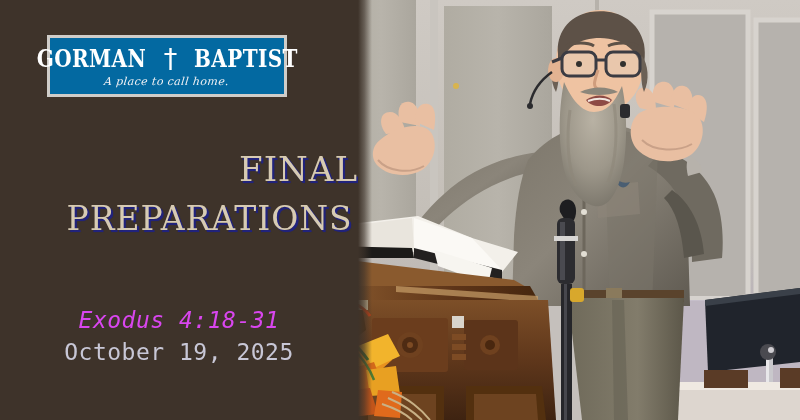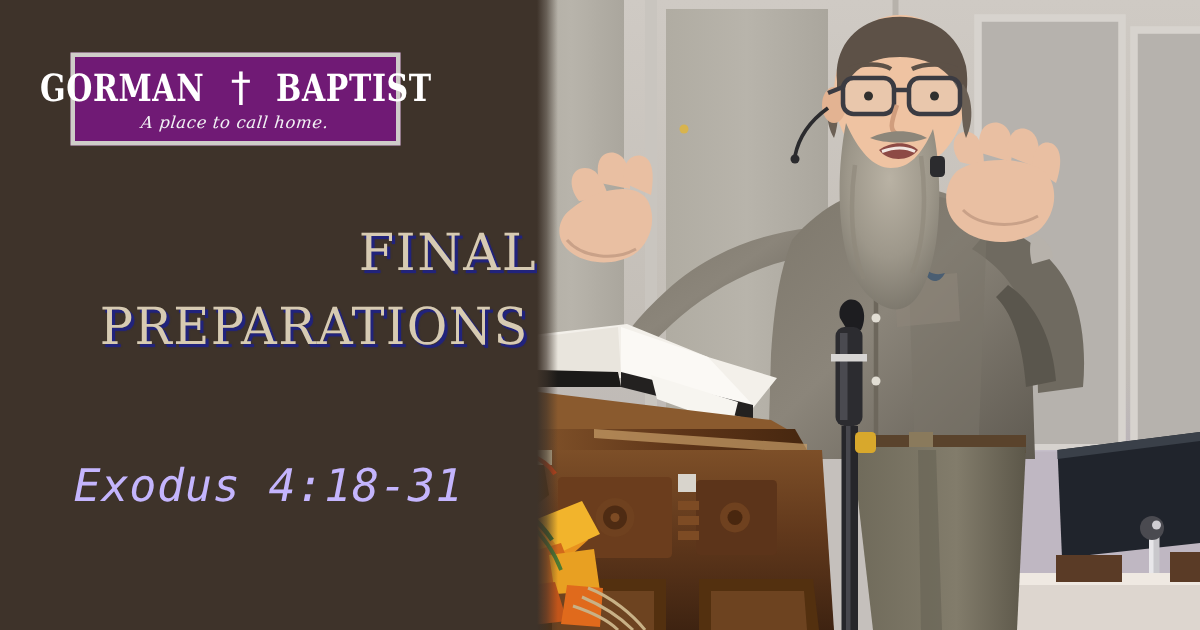--- a/index.html
+++ b/index.html
@@ -20,22 +20,22 @@
     z-index:5;
   }
   #left-panel:after{
     content:"";position:absolute;right:-14px;top:0;width:14px;height:100%;
     background:linear-gradient(to right,#3e332a 0%,rgba(62,51,42,0.65) 45%,rgba(62,51,42,0) 100%);
   }
 
   
   #logo{
     position:absolute;left:47px;top:35px;
-    width:220px;height:62px;
-    background:#701a75;
+    width:240px;height:62px;
+    background:#0369a1;
     border:3px solid #cfcdc9;
     box-sizing:border-box;
     display:flex;flex-direction:column;
     align-items:center;justify-content:center;
   }
   #logo-wordmark{
     display:flex;align-items:center;justify-content:center;
     gap:5px;
     margin-top:1px;
   }
@@ -86,22 +86,22 @@
   #title-line-1{font-size:48px;}
   #title-line-2{font-size:48px;transform:scaleX(0.97);}
 
   
   #meta-block{
     position:absolute;left:0;top:305px;width:358px;text-align:center;
   }
   #scripture-ref{
     font-family:"DejaVu Sans Mono","Liberation Mono",monospace;
     font-style:italic;
-    font-size:30px;
-    color:#c4b5fd;
+    font-size:23px;
+    color:#d946ef;
     letter-spacing:0.5px;
     line-height:1.35;
     white-space:nowrap;
   }
   #sermon-date{
     font-family:"DejaVu Sans Mono","Liberation Mono",monospace;
     font-size:23px;
     color:#c8c7d6;
     letter-spacing:0.5px;
     line-height:1.45;
@@ -358,16 +358,17 @@
       <div id="logo-tagline">A place to call home.</div>
     </div>
 
     <div id="title-block">
       <div class="title-line" id="title-line-1">Final</div>
       <div class="title-line" id="title-line-2">Preparations</div>
     </div>
 
     <div id="meta-block">
       <div id="scripture-ref">Exodus 4:18-31</div>
+      <div id="sermon-date">October 19, 2025</div>
     </div>
 
   </div>
 </div>
 
 </body></html>

